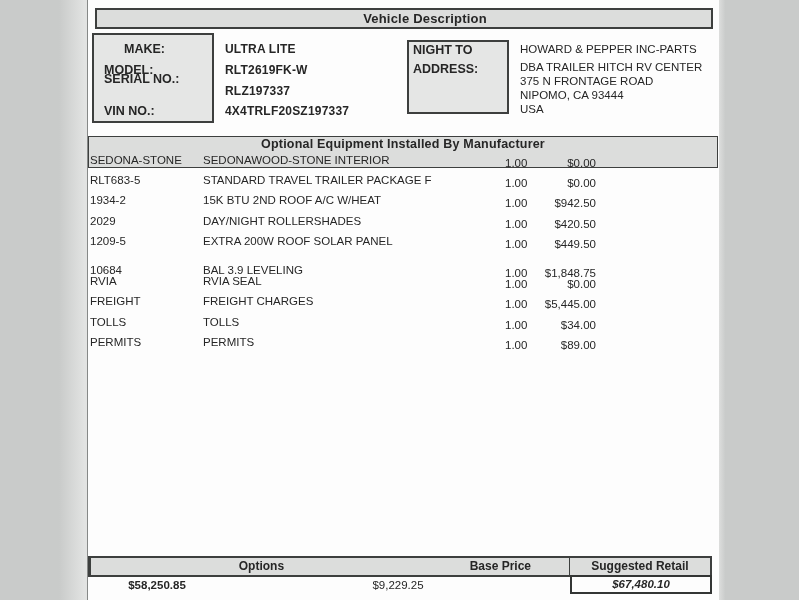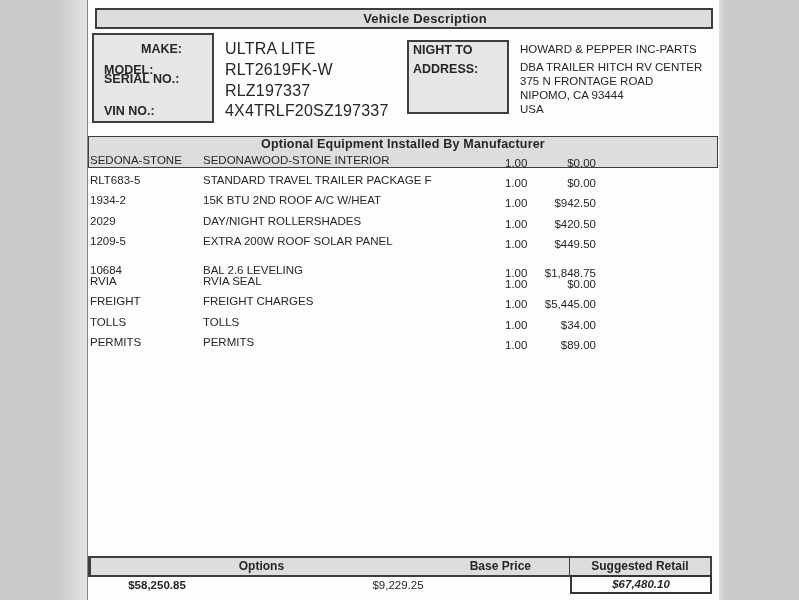--- a/index.html
+++ b/index.html
@@ -42,21 +42,21 @@
   .opt-bar{left:88px;top:136px;width:630px;height:32px;border-width:1.5px;font-size:12.5px;line-height:15px;letter-spacing:.2px;}
   
   .gbox{
     background:#e5e6e5;
     border:2px solid #3d3f3e;
     box-sizing:border-box;
   }
   .info-box{left:92px;top:33px;width:122px;height:90px;}
   .ship-box{left:407px;top:40px;width:102px;height:74px;}
   .flabel{font-weight:bold;font-size:12.5px;line-height:14px;white-space:nowrap;}
-  .fvalue{font-weight:normal;font-size:16px;line-height:14px;white-space:nowrap;letter-spacing:.2px;}
+  .fvalue{font-weight:bold;font-size:12px;line-height:14px;white-space:nowrap;letter-spacing:.2px;}
   .addr{font-size:11.5px;line-height:14px;white-space:nowrap;}
   
   .row{left:88px;width:510px;height:17px;font-size:11.5px;line-height:16px;}
   .row .code{position:absolute;left:2px;white-space:nowrap;}
   .row .desc{position:absolute;left:115px;white-space:nowrap;}
   .row .qty{position:absolute;left:417px;top:3px;white-space:nowrap;}
   .row .price{position:absolute;right:2px;top:3px;white-space:nowrap;text-align:right;}
   
   .sum-header{
     left:88px;top:556px;width:624px;height:21px;
@@ -85,21 +85,21 @@
 
 <div id="stage">
   <div class="abs margin-left"></div>
   <div class="abs page"></div>
   <div class="abs page-edge"></div>
   <div class="abs margin-right"></div>
 
   <div class="abs bar vd-bar">Vehicle Description</div>
 
   <div class="abs gbox info-box"></div>
-  <div class="abs flabel" style="left:105px;top:42px;padding-left:36px;">MAKE:</div>
+  <div class="abs flabel" style="left:88px;top:42px;padding-left:36px;">MAKE:</div>
   <div class="abs flabel" style="left:104px;top:63px;">MODEL:</div>
   <div class="abs flabel" style="left:104px;top:72px;">SERIAL NO.:</div>
   <div class="abs flabel" style="left:104px;top:104px;">VIN NO.:</div>
 
   <div class="abs fvalue" style="left:225px;top:42px;">ULTRA LITE</div>
   <div class="abs fvalue" style="left:225px;top:63px;">RLT2619FK-W</div>
   <div class="abs fvalue" style="left:225px;top:84px;">RLZ197337</div>
   <div class="abs fvalue" style="left:225px;top:104px;">4X4TRLF20SZ197337</div>
 
   <div class="abs gbox ship-box"></div>
@@ -139,21 +139,21 @@
     <span class="price">$420.50</span>
   </div>
   <div class="abs row" style="top:233px;">
     <span class="code">1209-5</span>
     <span class="desc">EXTRA 200W ROOF SOLAR PANEL</span>
     <span class="qty">1.00</span>
     <span class="price">$449.50</span>
   </div>
   <div class="abs row" style="top:251px;margin-top:11px;">
     <span class="code">10684</span>
-    <span class="desc">BAL 2.6 LEVELING</span>
+    <span class="desc">BAL 3.9 LEVELING</span>
     <span class="qty">1.00</span>
     <span class="price">$1,848.75</span>
   </div>
   <div class="abs row" style="top:273px;">
     <span class="code">RVIA</span>
     <span class="desc">RVIA SEAL</span>
     <span class="qty">1.00</span>
     <span class="price">$0.00</span>
   </div>
   <div class="abs row" style="top:293px;">

